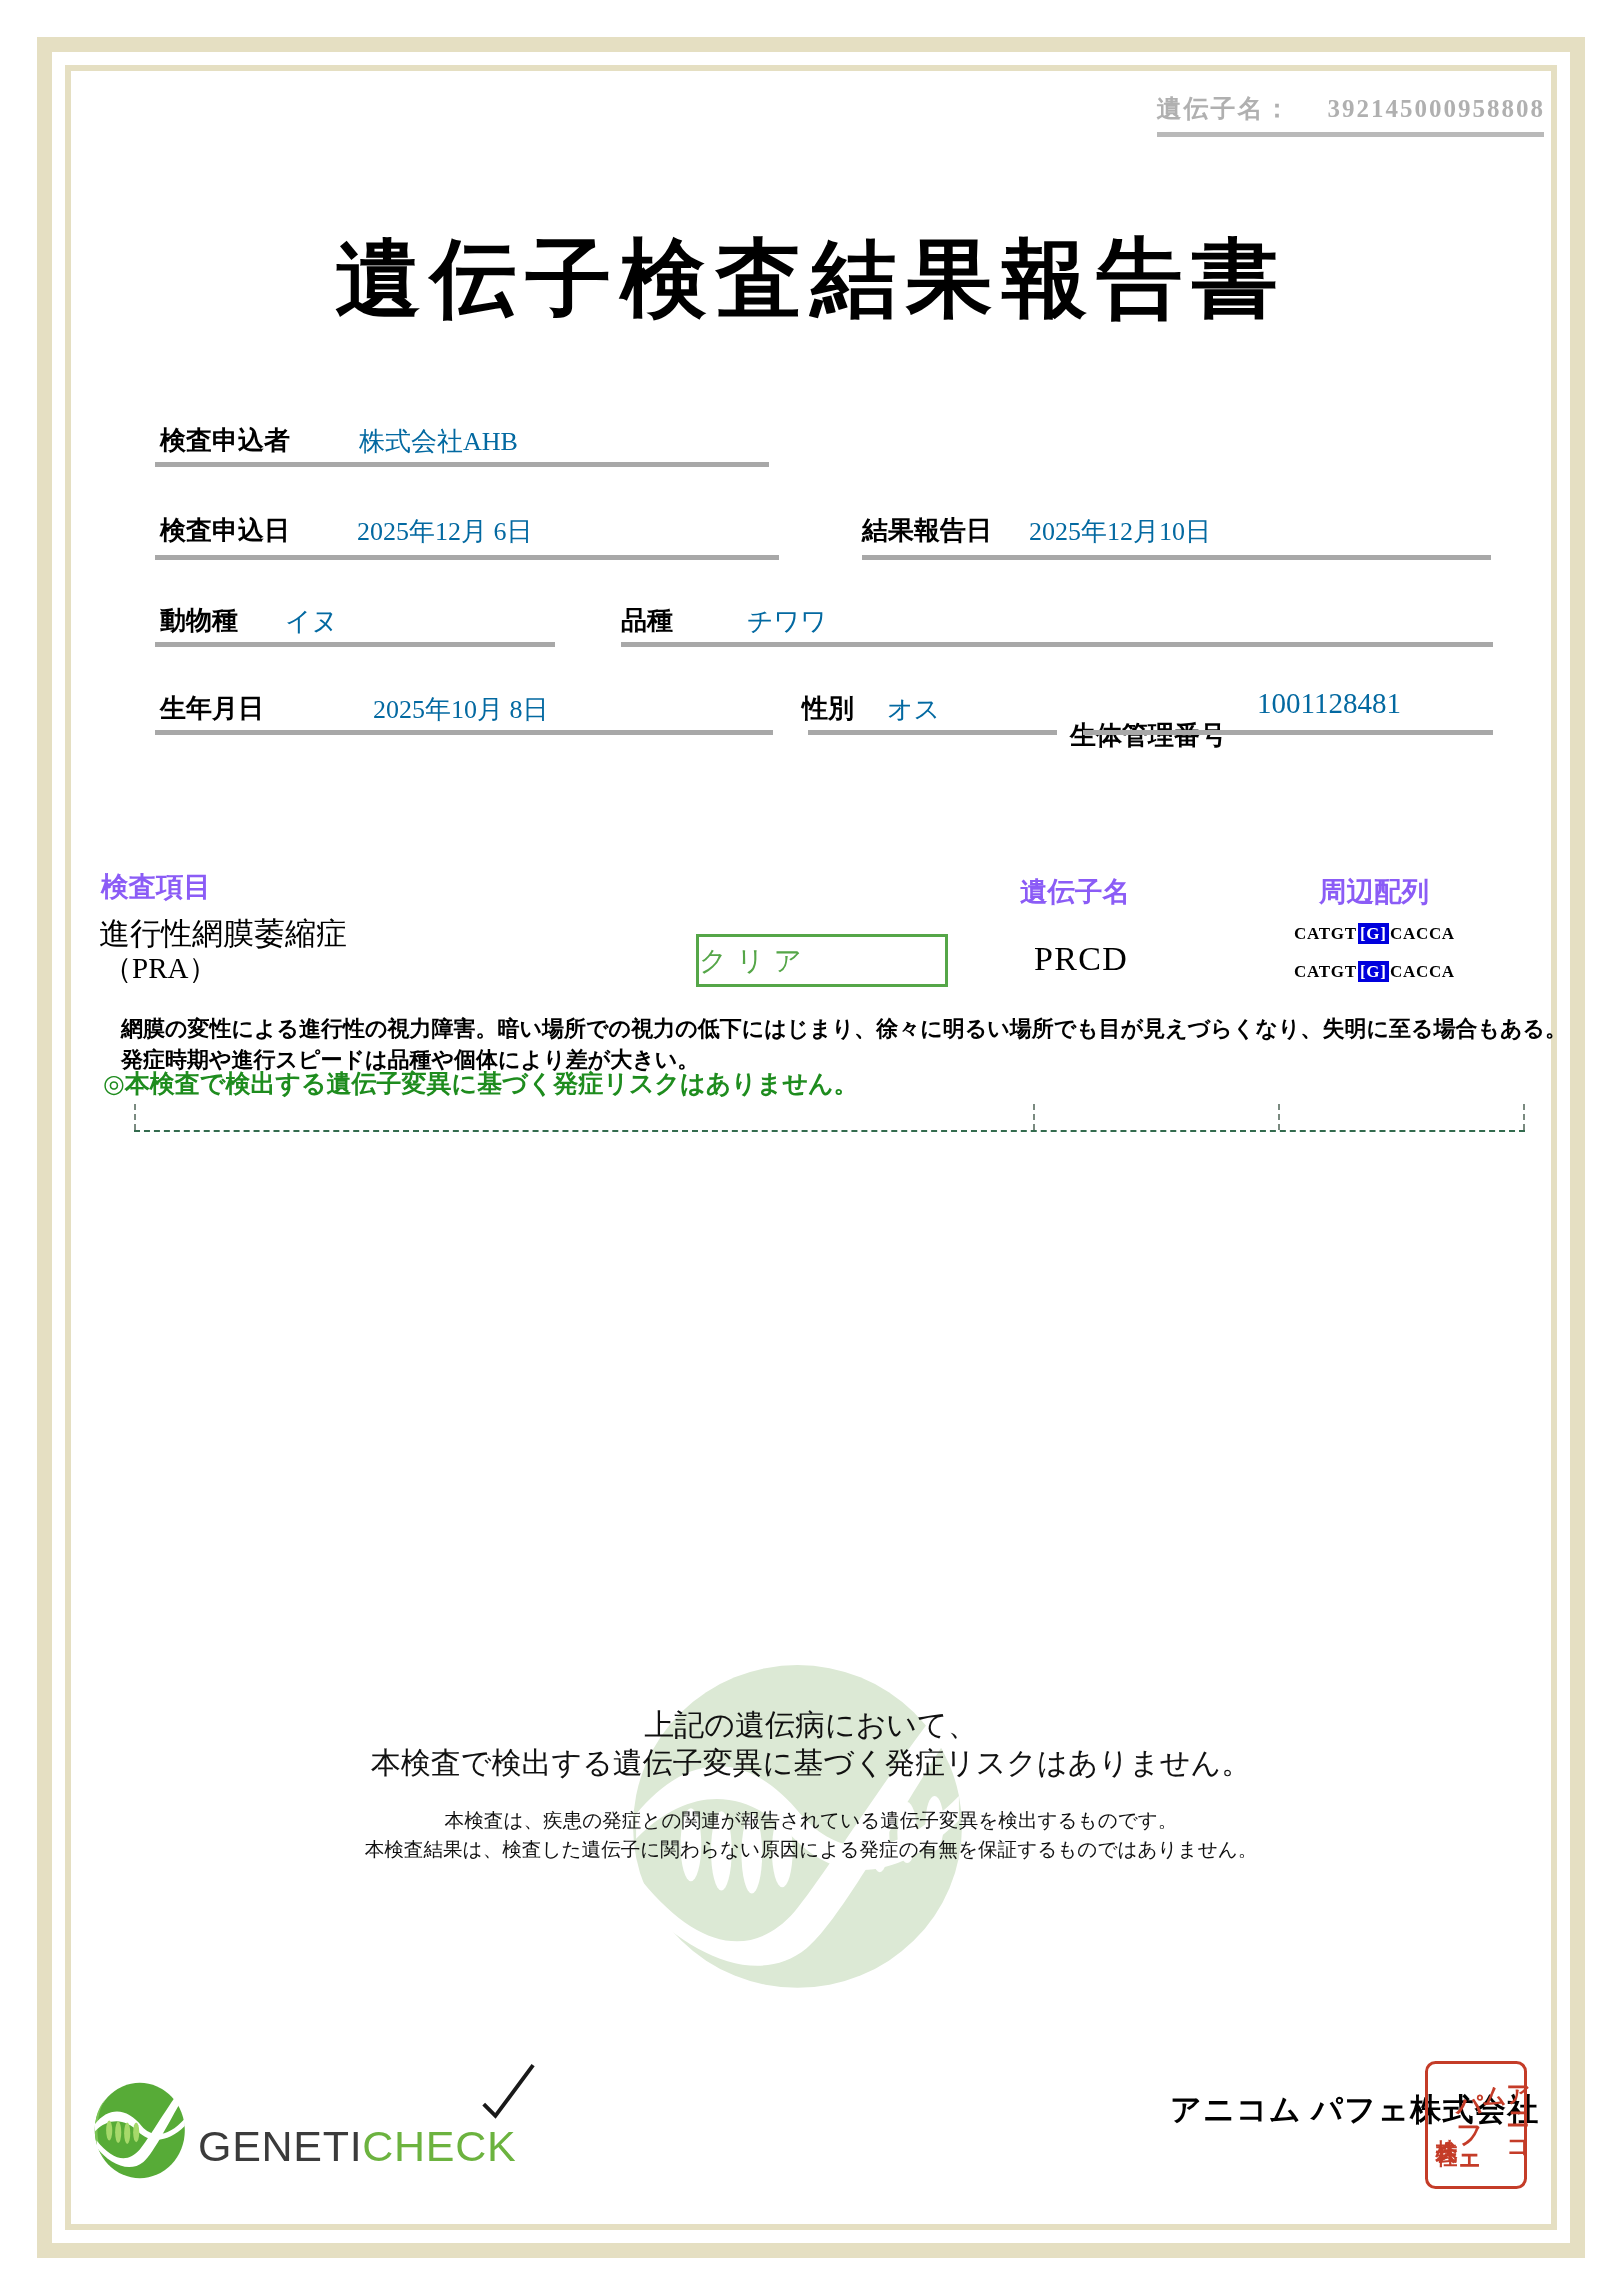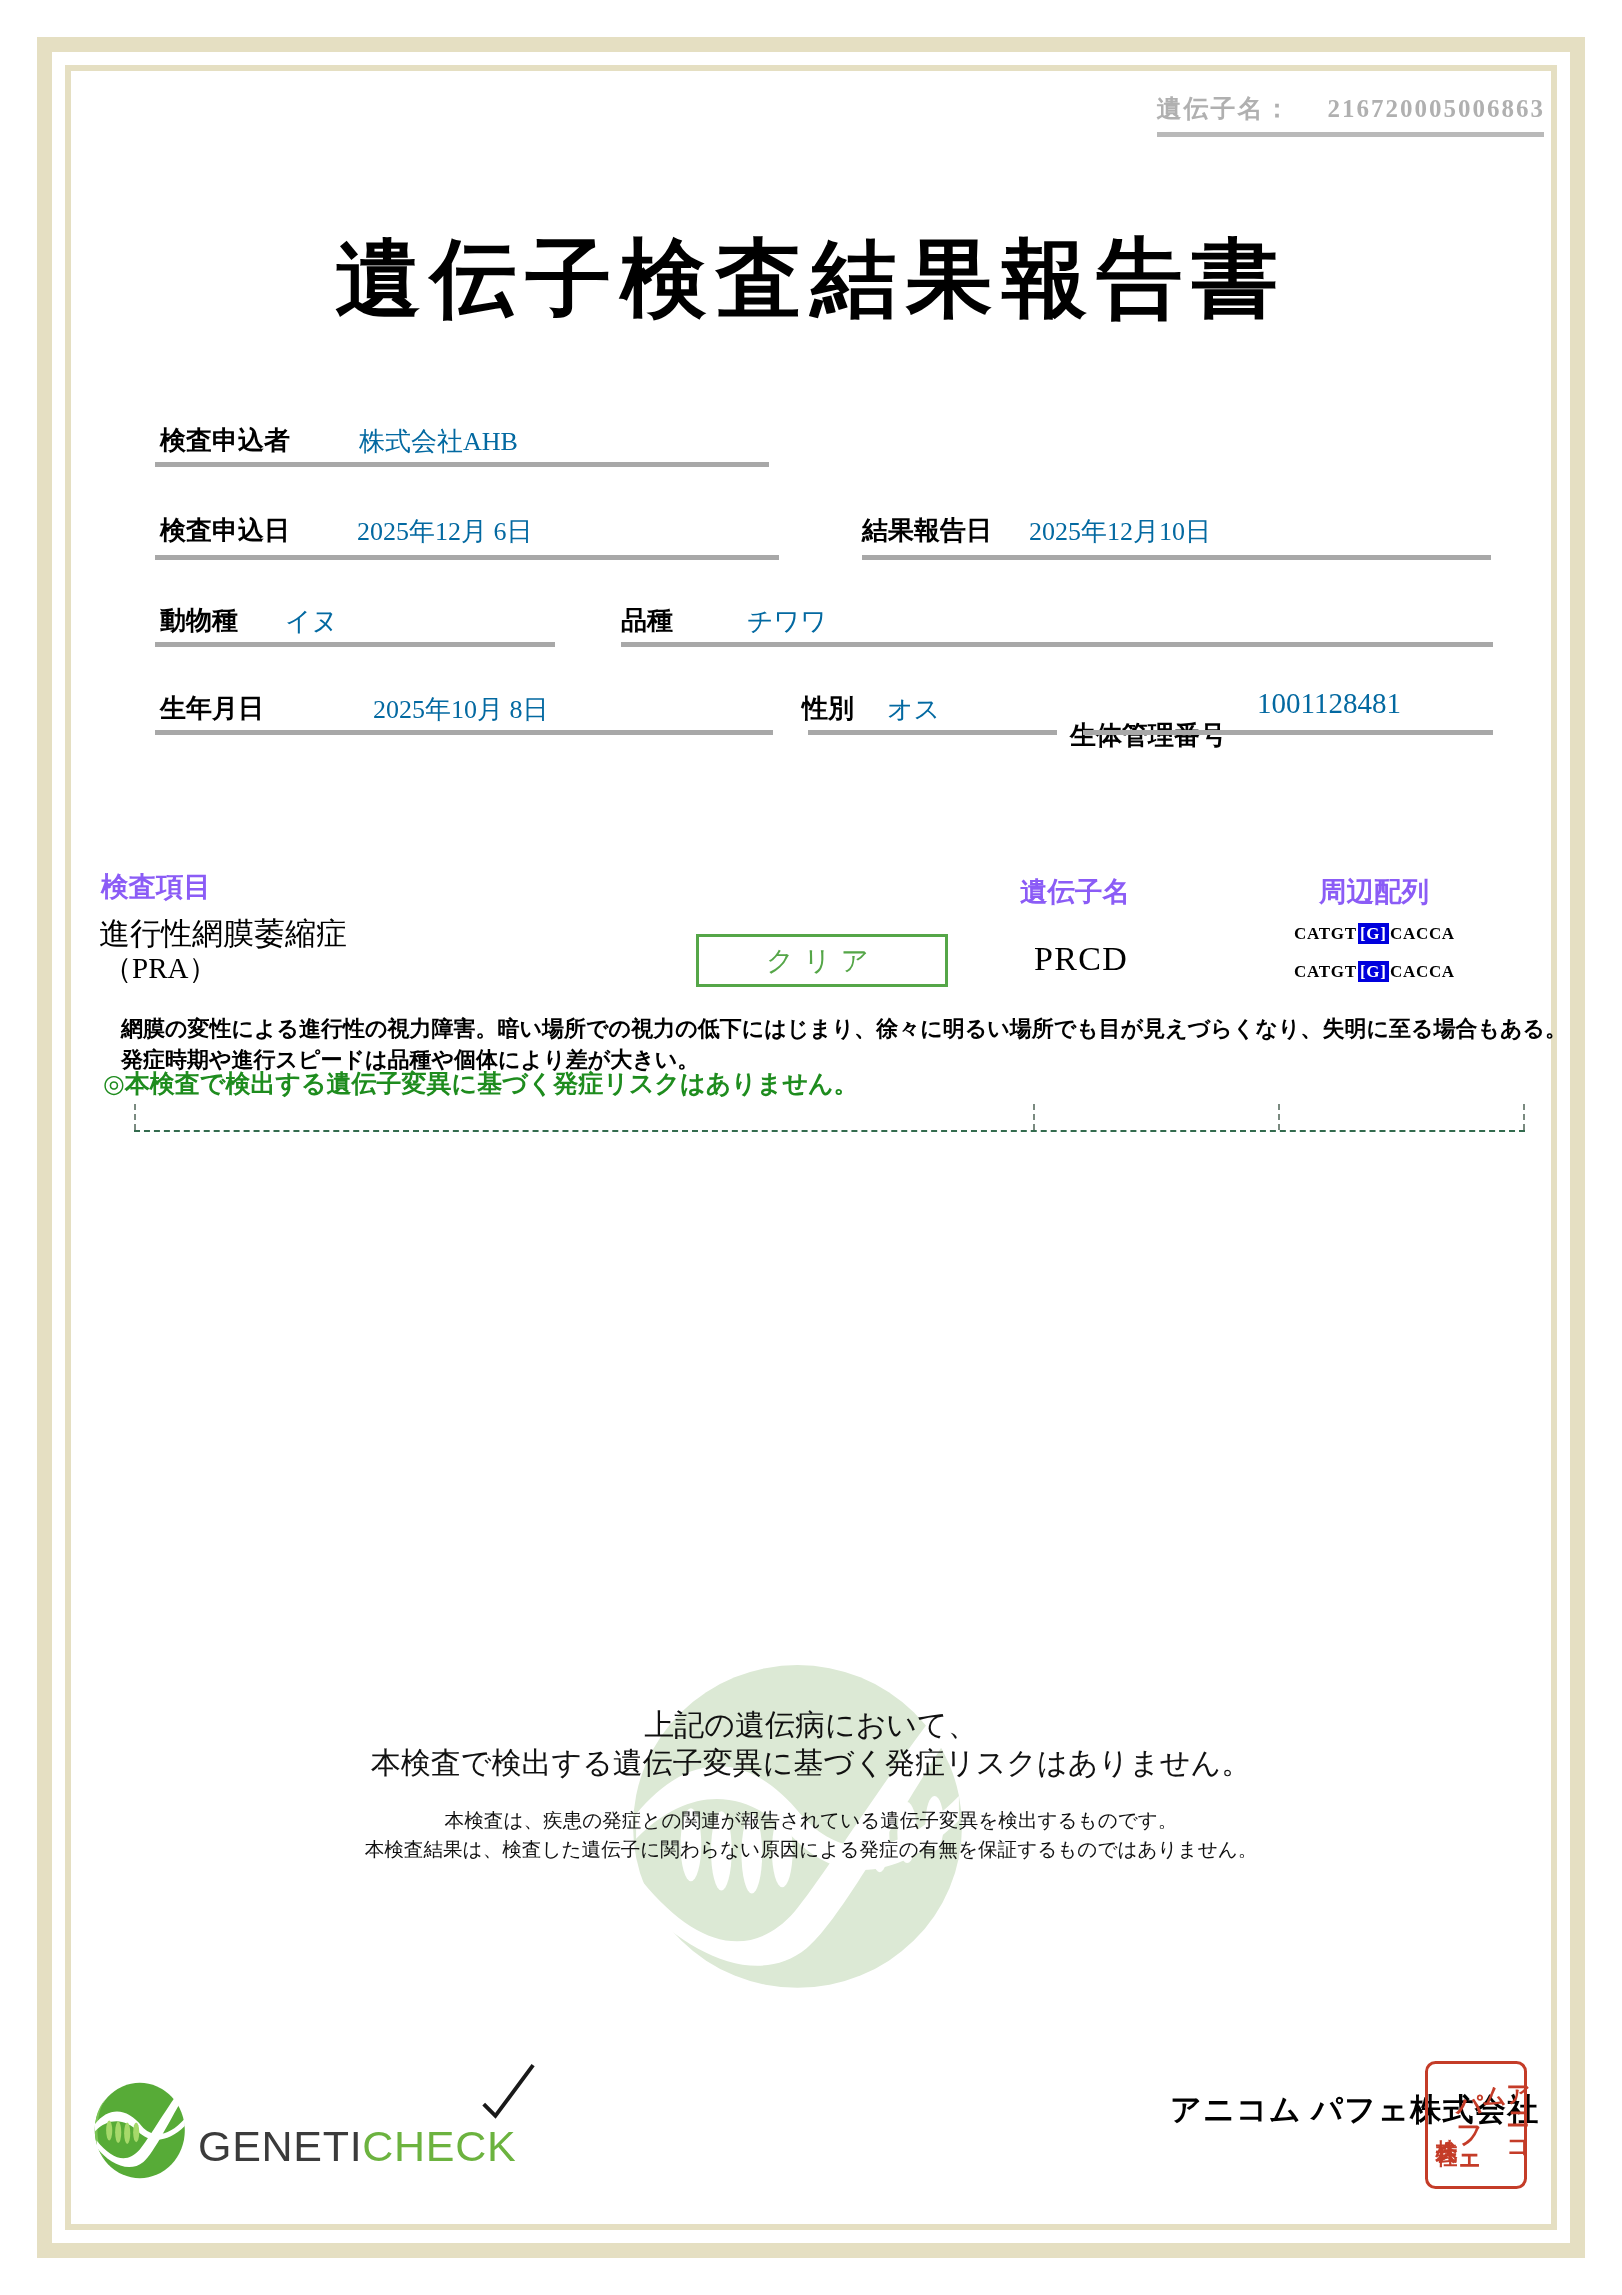--- a/index.html
+++ b/index.html
@@ -17,21 +17,21 @@
          font-size:86px;font-weight:bold;letter-spacing:9.2px;color:#000;}
   
   .flabel{position:absolute;font-size:26px;font-weight:bold;color:#000;white-space:nowrap;}
   .fvalue{position:absolute;font-size:26px;color:#0369a1;white-space:nowrap;}
   .fline{position:absolute;height:5.2px;background:#a8a8a8;}
   
   .ghead{position:absolute;font-size:27.5px;font-weight:bold;color:#8b5cf6;white-space:nowrap;}
   .disease{position:absolute;left:99px;top:913px;font-size:31px;color:#000;white-space:nowrap;}
   .disease-abbr{position:absolute;left:103px;top:949px;font-size:29px;color:#000;white-space:nowrap;}
   .result-box{position:absolute;left:696px;top:934px;width:246px;height:47px;border:3.3px solid #55a648;
-              display:flex;align-items:center;justify-content:center;}
+              display:flex;align-items:center;}
   .result-text{font-size:27.5px;color:#55a648;letter-spacing:9.2px;font-weight:normal;}
   .gene-name{position:absolute;left:1034px;top:940px;font-size:34px;color:#000;letter-spacing:1.3px;}
   .seq{position:absolute;left:1294px;font-size:17px;font-weight:bold;color:#000;white-space:nowrap;letter-spacing:0.7px;}
   .seq .variant{background:#0000dd;color:#ffffff;padding:0.7px 2px;margin:0 1.3px;}
   
   .desc{position:absolute;left:105px;width:1440px;font-family:"Liberation Sans","DejaVu Sans",sans-serif;
         font-size:22px;font-weight:bold;color:#000;white-space:nowrap;margin-left:16px;}
   .risk{position:absolute;left:103px;top:1067px;font-family:"Liberation Sans","DejaVu Sans",sans-serif;
         font-size:25px;font-weight:bold;color:#1e8c1e;white-space:nowrap;}
   
@@ -63,21 +63,21 @@
 <body>
 
 <div class="page">
 
   <div class="border-outer"></div>
   <div class="border-inner"></div>
 
   <div class="control">
     <span>遺伝子名：</span>
     <span style="display:inline-block;width:19.6px;"></span>
-    <span>216720005006863</span>
+    <span>392145000958808</span>
   </div>
   <div class="control-line"></div>
 
   <div class="title">遺伝子検査結果報告書</div>
 
   <div class="flabel" style="left:160px;top:423px;">検査申込者</div>
   <div class="fvalue" style="left:359px;top:424px;">株式会社AHB</div>
   <div class="fline" style="left:155px;top:462px;width:614px;"></div>
 
   <div class="flabel" style="left:160px;top:513px;">検査申込日</div>

